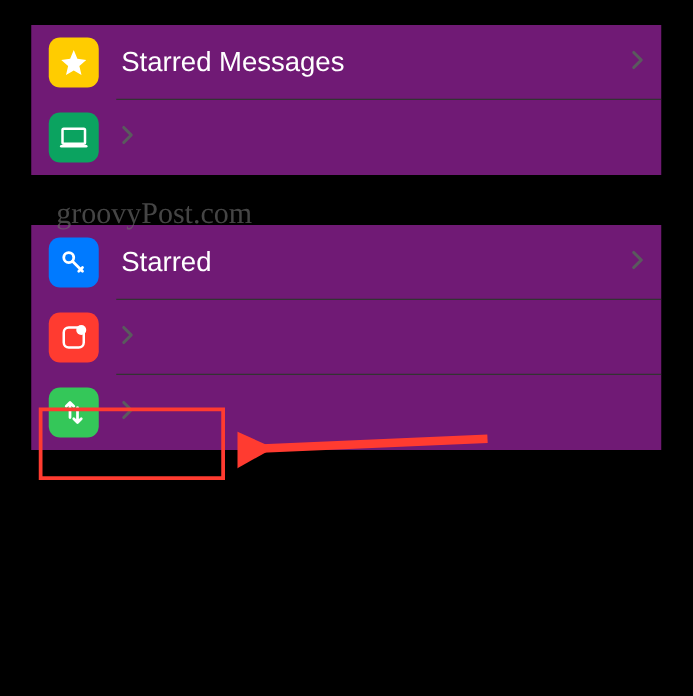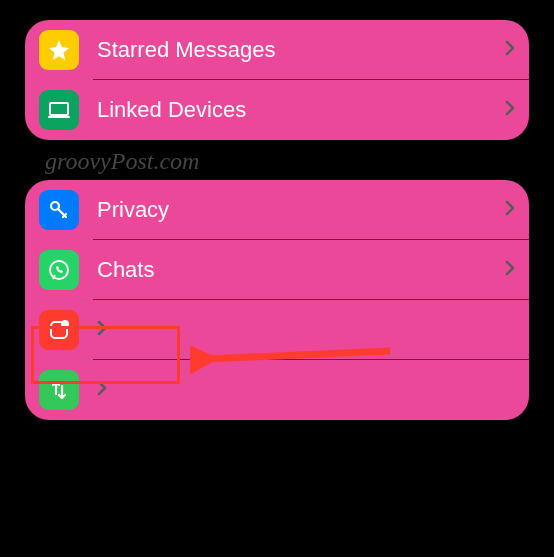--- a/index.html
+++ b/index.html
@@ -5,22 +5,22 @@
     * { margin: 0; padding: 0; box-sizing: border-box; }
     body {
       width: 554px;
       height: 557px;
       background: #000;
       font-family: -apple-system, BlinkMacSystemFont, "Segoe UI", sans-serif;
       padding: 20px 25px;
       position: relative;
     }
     .group {
-      background: #ec4899;
-      border-radius: 24px;
+      background: #701a75;
+      border-radius: 0;
       margin-bottom: 40px;
       overflow: hidden;
     }
     .group:last-of-type { margin-bottom: 0; }
     .row {
       display: flex;
       align-items: center;
       padding: 10px 14px;
       position: relative;
       cursor: pointer;
@@ -49,25 +49,24 @@
       font-size: 22px;
       font-weight: 400;
       flex: 1;
     }
     .chevron {
       color: #5a5a5e;
       font-size: 18px;
     }
     .watermark {
       position: absolute;
-      top: 148px;
+      top: 158px;
       left: 45px;
       color: #6a6a6a;
       font-family: Georgia, serif;
-      font-style: italic;
       font-size: 24px;
       opacity: 0.65;
       pointer-events: none;
       z-index: 5;
     }
     .highlight-box {
       position: absolute;
       border: 3px solid #ff3b30;
       pointer-events: none;
       z-index: 10;
@@ -101,53 +100,37 @@
         </svg>
     </span>
   </div>
   <div class="row">
     <div class="icon-box" style="background:#0ba360">
       <svg width="26" height="26" viewBox="0 0 26 26">
           <rect x="4" y="6" width="18" height="12" rx="1" fill="none" stroke="#fff" stroke-width="2"></rect>
           <rect x="2" y="19" width="22" height="2" rx="1" fill="#fff"></rect>
         </svg>
     </div>
-    <span class="label">Linked Devices</span>
     <span class="chevron">
       <svg width="10" height="16" viewBox="0 0 10 16">
           <path fill="none" stroke="#5a5a5e" stroke-width="2.5" stroke-linecap="round" stroke-linejoin="round" d="M2 2l6 6-6 6"></path>
         </svg>
     </span>
   </div>
 </div>
 
 <div class="group">
   <div class="row">
     <div class="icon-box" style="background:#007aff">
       <svg width="24" height="24" viewBox="0 0 24 24">
           <circle cx="8" cy="8" r="4" fill="none" stroke="#fff" stroke-width="2.2"></circle>
           <path d="M11 11l8 8M16 19l3-3" stroke="#fff" stroke-width="2.2" fill="none" stroke-linecap="round"></path>
         </svg>
     </div>
-    <span class="label">Privacy</span>
-    <span class="chevron">
-      <svg width="10" height="16" viewBox="0 0 10 16">
-          <path fill="none" stroke="#5a5a5e" stroke-width="2.5" stroke-linecap="round" stroke-linejoin="round" d="M2 2l6 6-6 6"></path>
-        </svg>
-    </span>
-  </div>
-  <div class="row">
-    <div class="icon-box" style="background:#25d366">
-      <svg width="26" height="26" viewBox="0 0 26 26">
-          <circle cx="13" cy="13" r="9" fill="none" stroke="#fff" stroke-width="2"></circle>
-          <path d="M7 22l2-4" stroke="#fff" stroke-width="2" fill="none"></path>
-          <path d="M10 10c0 3 3 6 6 6l1-2-2-1c-1 1-3-1-2-2l-1-2z" fill="#fff"></path>
-        </svg>
-    </div>
-    <span class="label">Chats</span>
+    <span class="label">Starred</span>
     <span class="chevron">
       <svg width="10" height="16" viewBox="0 0 10 16">
           <path fill="none" stroke="#5a5a5e" stroke-width="2.5" stroke-linecap="round" stroke-linejoin="round" d="M2 2l6 6-6 6"></path>
         </svg>
     </span>
   </div>
   <div class="row">
     <div class="icon-box" style="background:#ff3b30">
       <svg width="26" height="26" viewBox="0 0 26 26">
           <rect x="5" y="5" width="16" height="16" rx="4" fill="none" stroke="#fff" stroke-width="2"></rect>

